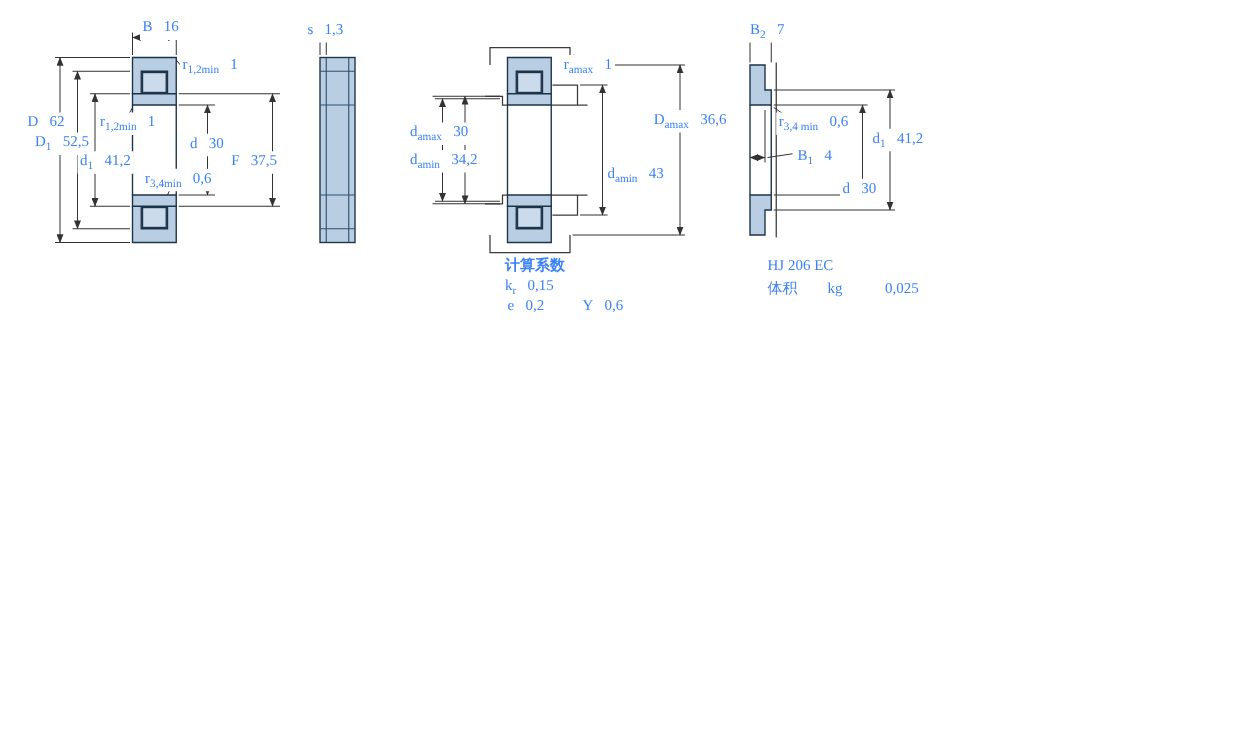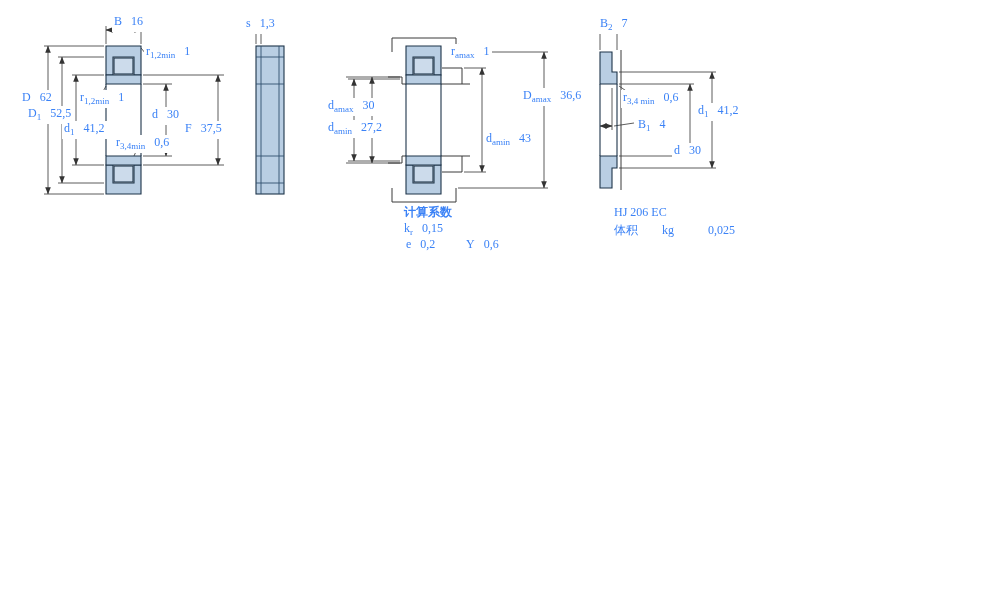--- a/index.html
+++ b/index.html
@@ -186,21 +186,21 @@
 <div class="lbl L-r12b"><span>r</span><sub>1,2min</sub><span class="v">1</span></div>
 <div class="lbl L-D"><span>D</span><sub></sub><span class="v">62</span></div>
 <div class="lbl L-D1"><span>D</span><sub>1</sub><span class="v">52,5</span></div>
 <div class="lbl L-d1a"><span>d</span><sub>1</sub><span class="v">41,2</span></div>
 <div class="lbl L-da"><span>d</span><sub></sub><span class="v">30</span></div>
 <div class="lbl L-r34a"><span>r</span><sub>3,4min</sub><span class="v">0,6</span></div>
 <div class="lbl L-F"><span>F</span><sub></sub><span class="v">37,5</span></div>
 <div class="lbl L-s"><span>s</span><sub></sub><span class="v">1,3</span></div>
 <div class="lbl L-ramax"><span>r</span><sub>amax</sub><span class="v">1</span></div>
 <div class="lbl L-damax"><span>d</span><sub>amax</sub><span class="v">30</span></div>
-<div class="lbl L-damin"><span>d</span><sub>amin</sub><span class="v">27,2</span></div>
+<div class="lbl L-damin"><span>d</span><sub>amin</sub><span class="v">34,2</span></div>
 <div class="lbl L-dbmin"><span>d</span><sub>amin</sub><span class="v">43</span></div>
 <div class="lbl L-Damax"><span>D</span><sub>amax</sub><span class="v">36,6</span></div>
 <div class="lbl L-B2"><span>B</span><sub>2</sub><span class="v">7</span></div>
 <div class="lbl L-r34b"><span>r</span><sub>3,4 min</sub><span class="v">0,6</span></div>
 <div class="lbl L-B1"><span>B</span><sub>1</sub><span class="v">4</span></div>
 <div class="lbl L-db"><span>d</span><sub></sub><span class="v">30</span></div>
 <div class="lbl L-d1b"><span>d</span><sub>1</sub><span class="v">41,2</span></div>
 
 <div class="lbl heading L-calcHeading"><span>计算系数</span></div>
 <div class="lbl L-kr"><span>k</span><sub>r</sub><span class="v">0,15</span></div>

